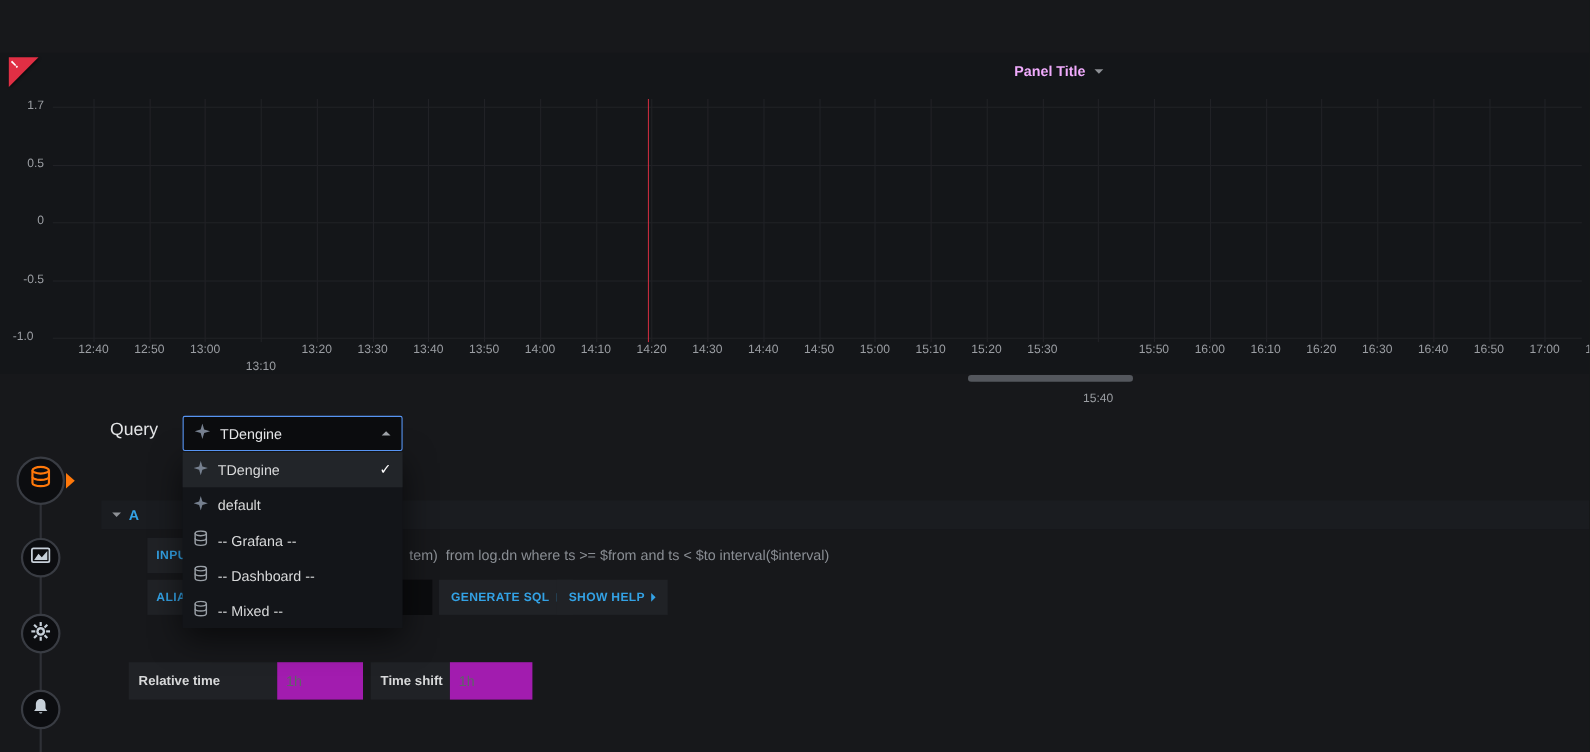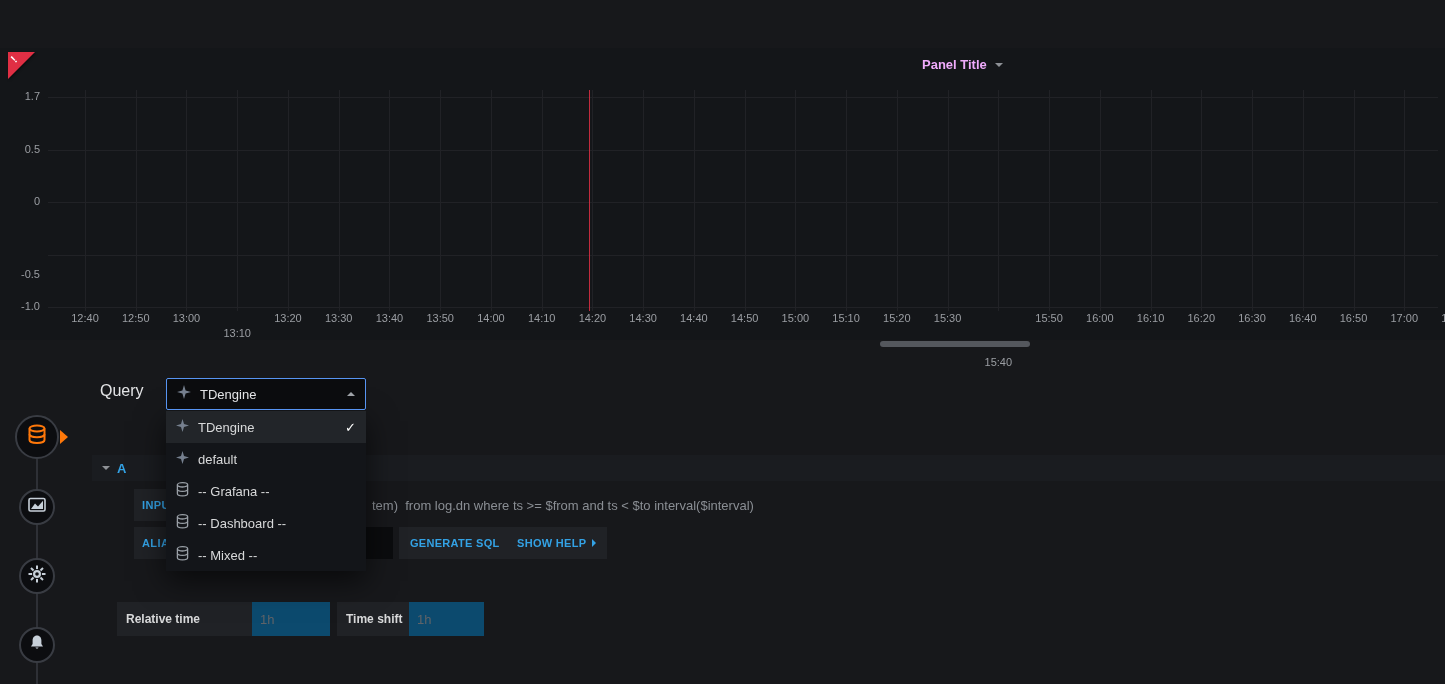--- a/index.html
+++ b/index.html
@@ -57,21 +57,21 @@
   .sql-text{margin-left:134px;font-size:13px;color:#8a8e94;white-space:pre;}
   .alias-input{position:absolute;left:238px;top:527px;width:155px;height:32px;background:#0b0c0e;border:none;color:#d8d9da;padding:0 8px;box-sizing:border-box;font-family:inherit;font-size:13px;}
   .btn-link{position:absolute;top:527px;height:32px;background:#202226;color:#33a2e5;font-size:11px;font-weight:700;letter-spacing:.3px;display:flex;align-items:center;gap:6px;padding:0 11px;cursor:pointer;}
   .btn-generate{left:399px;}
   .btn-showhelp{left:506px;text-align:right;}
   .caret-right{width:0;height:0;border-top:4px solid transparent;border-bottom:4px solid transparent;border-left:4px solid #33a2e5;}
 
   .time-chip{position:absolute;height:34px;background:#202226;display:flex;align-items:center;padding-left:9px;box-sizing:border-box;font-size:12px;font-weight:700;color:#d8d9da;}
   .chip-reltime{left:117px;top:602px;width:135px;}
   .chip-shift{left:337px;top:602px;width:72px;}
-  .time-input{position:absolute;height:34px;background:#0c4a6e;border:none;color:#d8d9da;padding:0 8px;box-sizing:border-box;font-family:inherit;font-size:13px;}
+  .time-input{position:absolute;height:34px;background:#a21caf;border:none;color:#d8d9da;padding:0 8px;box-sizing:border-box;font-family:inherit;font-size:13px;}
   .time-input::placeholder{color:#5f6368;}
   .input-reltime{left:252px;top:602px;width:78px;}
   .input-shift{left:409px;top:602px;width:75px;}
 </style>
 </head>
 <body>
 
 <div class="screen">
 
 
@@ -83,23 +83,23 @@
       <span class="caret-down"></span>
     </div>
     <div id="plot">
         <div class="hline" style="top: 49px;"></div>
         <div class="ylabel" style="top: 42px;">1.7</div>
         <div class="hline" style="top: 101.5px;"></div>
         <div class="ylabel" style="top: 94.5px;">0.5</div>
         <div class="hline" style="top: 154px;"></div>
         <div class="ylabel" style="top: 147px;">0</div>
         <div class="hline" style="top: 206.5px;"></div>
-        <div class="ylabel" style="top: 199.5px; margin-top: 20px;">-0.5</div>
+        <div class="ylabel" style="top: 199.5px;">-0.5</div>
         <div class="hline" style="top: 259px;"></div>
-        <div class="ylabel" style="top: 252px;">-1.0</div>
+        <div class="ylabel" style="top: 252px; text-align: center;">-1.0</div>
         <div class="vline" style="left: 85px;"></div>
         <div class="xlabel" style="left: 57px;">12:40</div>
         <div class="vline" style="left: 135.74px;"></div>
         <div class="xlabel" style="left: 107.74px;">12:50</div>
         <div class="vline" style="left: 186.48px;"></div>
         <div class="xlabel" style="left: 158.48px;">13:00</div>
         <div class="vline" style="left: 237.22px;"></div>
         <div class="xlabel" style="left: 209.22px; margin-top: 15px;">13:10</div>
         <div class="vline" style="left: 287.96px;"></div>
         <div class="xlabel" style="left: 259.96px;">13:20</div>

